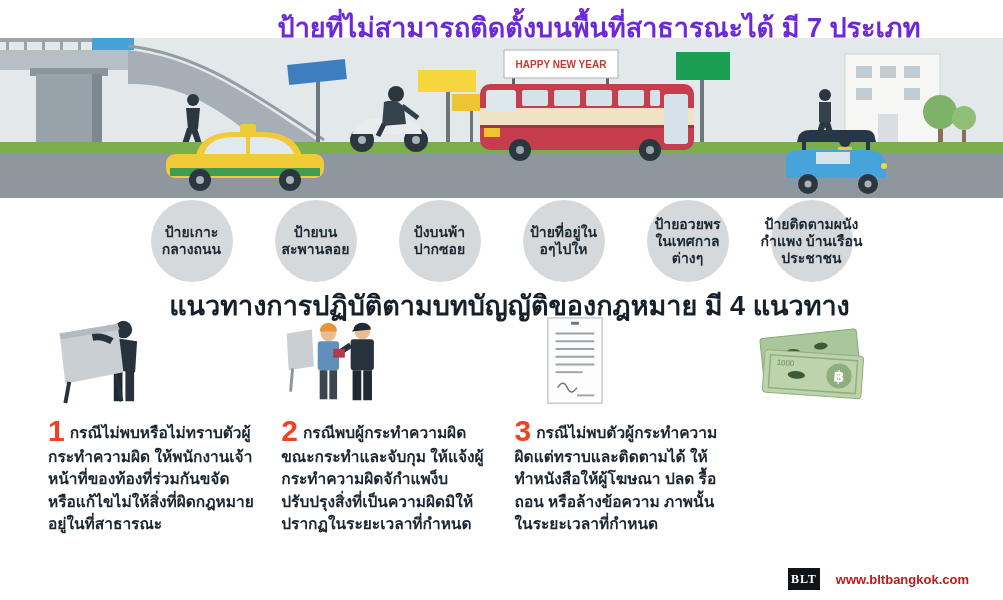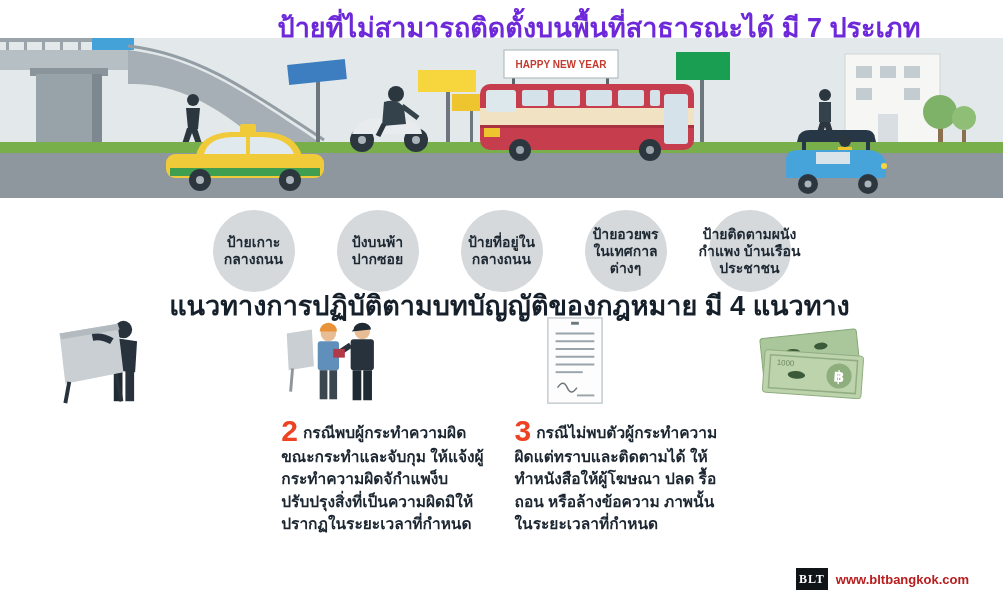--- a/index.html
+++ b/index.html
@@ -7,21 +7,21 @@
     position:relative;width:1003px;height:600px;overflow:hidden;background:#ffffff;
     font-family:"Liberation Sans","DejaVu Sans",sans-serif;color:#1c2631;
   }
   .title1{
     position:absolute;top:6px;left:0;width:100%;box-sizing:border-box;
     padding-left:195px;text-align:center;font-size:27px;font-weight:bold;color:#6d28d9;margin:0;
   }
   .scene{position:absolute;top:38px;left:0;width:1003px;height:160px;}
   .scene svg{display:block;}
   .circles{
-    position:absolute;top:210px;left:0;width:100%;
+    position:absolute;top:200px;left:0;width:100%;
     display:flex;justify-content:center;gap:42px;
   }
   .circle{
     position:relative;width:82px;height:82px;border-radius:50%;
     background:#d5d9db;flex:0 0 auto;
   }
   .circle span{
     position:absolute;left:50%;top:50%;transform:translate(-50%,-50%);
     width:max-content;text-align:center;white-space:pre-line;
     font-size:14px;font-weight:bold;line-height:1.2;color:#1d2833;
@@ -31,21 +31,21 @@
     font-size:27px;font-weight:bold;color:#16202b;margin:8px;
   }
   .guidelines{
     position:absolute;top:316px;left:48px;right:48px;
     display:grid;grid-template-columns:repeat(4,1fr);column-gap:26px;
   }
   .icon-box{height:92px;display:flex;align-items:flex-end;justify-content:flex-start;padding-left:4px;}
   .gl-text{margin:8px 0 0 0;font-size:15.5px;font-weight:bold;line-height:1.45;color:#1c2631;}
   .gl-num{font-size:30px;font-weight:bold;color:#ee4323;margin-right:5px;vertical-align:-3px;line-height:1;}
   .footer{
-    position:absolute;bottom:10px;right:34px;display:flex;align-items:center;gap:8px;
+    position:absolute;bottom:10px;right:34px;display:flex;align-items:center;gap:16px;
   }
   .logo-box{
     width:32px;height:22px;background:#111417;color:#ffffff;
     display:flex;align-items:center;justify-content:center;
     font-family:"Liberation Serif","DejaVu Serif",serif;font-weight:bold;font-size:12px;letter-spacing:1px;
   }
   .site{font-size:13px;font-weight:bold;color:#b91c1c;}
 </style>
 </head>
 <body>
@@ -200,26 +200,30 @@
       </g>
     </svg>
   </div>
 
   <div class="circles">
     <div class="circle">
         <span>ป้ายเกาะ
 กลางถนน</span>
       </div>
     <div class="circle">
+        <span>ป้ายบน
+สะพานลอย</span>
+      </div>
+    <div class="circle">
         <span>ป้งบนพ้า
 ปากซอย</span>
       </div>
     <div class="circle">
         <span>ป้ายที่อยู่ใน
-กลางถนน</span>
+อๆไปให</span>
       </div>
     <div class="circle">
         <span>ป้ายอวยพร
 ในเทศกาล
 ต่างๆ</span>
       </div>
     <div class="circle">
         <span>ป้ายติดตามผนัง
 กำแพง บ้านเรือน
 ประชาชน</span>
@@ -237,20 +241,23 @@
           <path d="M58,22 L86,26 L84,58 L60,56 Z" fill="#27323c"></path>
           <rect x="62" y="56" width="9" height="32" fill="#1f2a33"></rect>
           <rect x="74" y="56" width="9" height="32" fill="#27323c"></rect>
           <polygon points="6,18 66,8 72,58 12,70" fill="#c9cfd3"></polygon>
           <polygon points="6,18 66,8 68,14 8,24" fill="#b3bac0"></polygon>
           <line x1="16" y1="68" x2="12" y2="90" stroke="#27323c" stroke-width="4"></line>
           <line x1="64" y1="60" x2="70" y2="88" stroke="#27323c" stroke-width="4"></line>
           <path d="M60,26 Q50,20 40,22" stroke="#27323c" stroke-width="7" fill="none"></path>
         </svg>
       </div>
+      <p class="gl-text">
+        <span class="gl-num">1</span><span>กรณีไม่พบหรือไม่ทราบตัวผู้กระทำความผิด ให้พนักงานเจ้าหน้าที่ของท้องที่ร่วมกันขจัดหรือแก้ไขไม่ให้สิ่งที่ผิดกฎหมายอยู่ในที่สาธารณะ</span>
+      </p>
     </div>
 
     <div class="guideline">
       <div class="icon-box">
         <svg width="110" height="92" viewBox="0 0 110 95">
           <polygon points="0,18 26,14 28,52 2,56" fill="#c9cfd3"></polygon>
           <line x1="6" y1="54" x2="4" y2="78" stroke="#8d969d" stroke-width="3"></line>
           <circle cx="43" cy="18" r="8" fill="#e9bd93"></circle>
           <path d="M34,16 a9,9 0 0 1 18,0 z" fill="#e8923a"></path>
           <rect x="32" y="26" width="22" height="30" rx="3" fill="#5f8fba"></rect>

